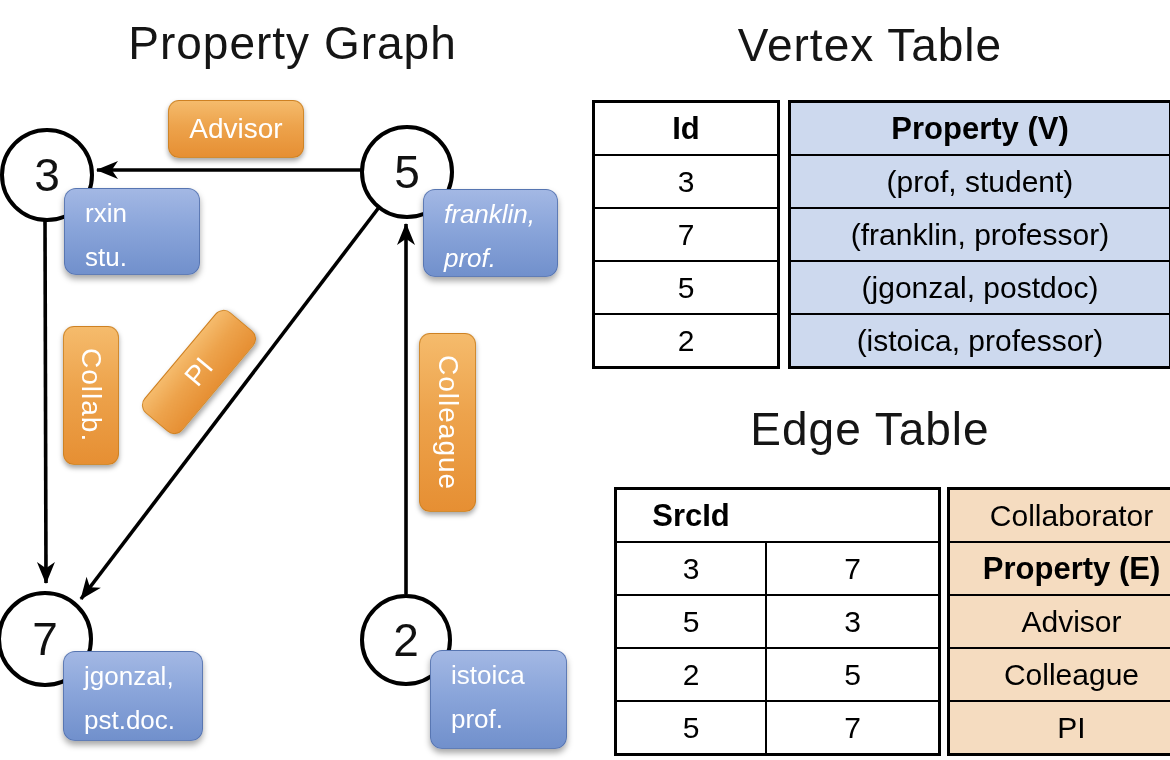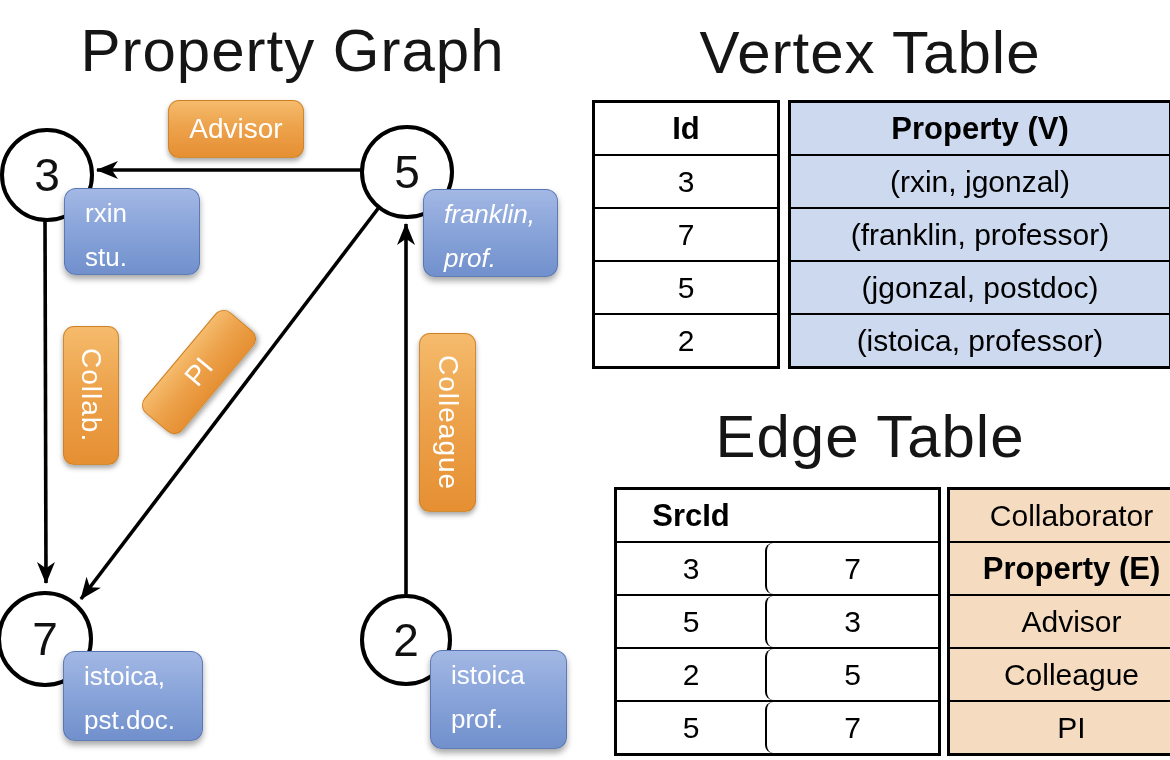--- a/index.html
+++ b/index.html
@@ -1,19 +1,19 @@
 <!DOCTYPE html>
 <html><head>
 <meta charset="utf-8">
 <style>
   html,body{margin:0;padding:0;background:#fff;}
   body{width:1170px;height:760px;position:relative;overflow:hidden;
        font-family:"Liberation Sans",sans-serif;color:#000;}
 
-  .panel-title{position:absolute;text-align:center;font-size:60px;letter-spacing:1px;
+  .panel-title{position:absolute;text-align:center;font-size:46px;letter-spacing:1px;
                color:#151515;white-space:nowrap;}
 
   
   #graph-panel{position:absolute;left:0;top:0;width:585px;height:760px;}
   #graph-svg{position:absolute;left:0;top:0;}
 
   .node-num{position:absolute;display:flex;align-items:center;justify-content:center;
             font-size:46px;color:#111;}
 
   .elabel{position:absolute;display:flex;align-items:center;justify-content:center;
@@ -29,21 +29,21 @@
              border:1px solid rgba(80,110,170,.8);
              box-shadow:0 4px 6px rgba(0,0,0,.35);
              font-size:26px;line-height:44px;padding:2px 0 0 20px;box-sizing:border-box;}
 
   
   .tbl{position:absolute;display:flex;}
   .sub{border:3px solid #000;background:#fff;box-sizing:border-box;}
   .row{display:flex;height:51px;border-top:2.5px solid #000;}
   .row:first-child{border-top:none;}
   .cell{flex:1;display:flex;align-items:center;justify-content:center;
-        font-size:30px;white-space:nowrap;border-radius:8px;}
+        font-size:30px;white-space:nowrap;}
   .cell.divl{border-left:2.5px solid #000;}
   .hdr .cell{font-weight:bold;font-size:31px;}
   .gap{flex:none;}
 </style>
 </head>
 <body>
 
 <div id="graph-panel">
   <div class="panel-title" style="left:0;top:16px;width:585px;">Property Graph</div>
 
@@ -87,21 +87,21 @@
 
   <div class="vprop-box" style="left:64px;top:188px;width:136px;height:87px;">
     <div>rxin</div>
     <div>stu.</div>
   </div>
   <div class="vprop-box" style="left:423px;top:189px;width:135px;height:88px;font-style:italic;">
     <div>franklin,</div>
     <div>prof.</div>
   </div>
   <div class="vprop-box" style="left:63px;top:651px;width:140px;height:90px;">
-    <div>istoica,</div>
+    <div>jgonzal,</div>
     <div>pst.doc.</div>
   </div>
   <div class="vprop-box" style="left:430px;top:650px;width:137px;height:99px;">
     <div>istoica</div>
     <div>prof.</div>
   </div>
 </div>
 
 <div class="panel-title" style="left:585px;top:18px;width:570px;">Vertex Table</div>
 
@@ -122,21 +122,21 @@
     <div class="row">
         <div class="cell">2</div>
       </div>
   </div>
   <div class="gap" style="width:8px;"></div>
   <div class="sub" style="width:384px;background:#cdd9ee;">
     <div class="row hdr">
         <div class="cell">Property (V)</div>
       </div>
     <div class="row">
-        <div class="cell">(rxin, jgonzal)</div>
+        <div class="cell">(prof, student)</div>
       </div>
     <div class="row">
         <div class="cell">(franklin, professor)</div>
       </div>
     <div class="row">
         <div class="cell">(jgonzal, postdoc)</div>
       </div>
     <div class="row">
         <div class="cell">(istoica, professor)</div>
       </div>

